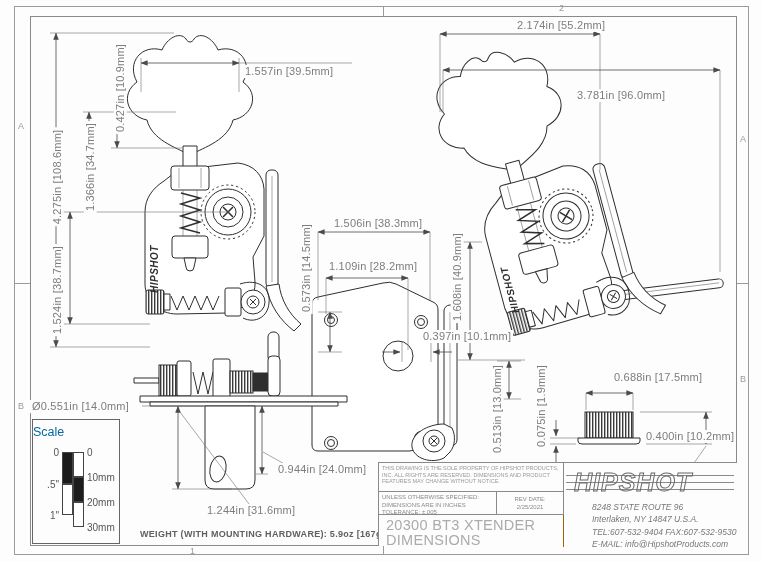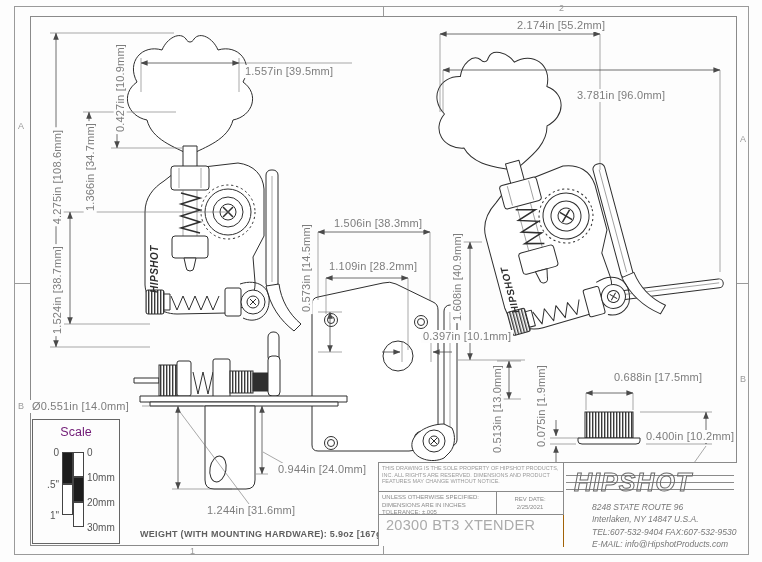--- a/index.html
+++ b/index.html
@@ -13,21 +13,21 @@
   .s{fill:none;stroke:#2f2f2f;stroke-width:1;stroke-linejoin:round;}
   .s2{fill:none;stroke:#2f2f2f;stroke-width:1.5;}
   .dk{fill:#2e2e2e;stroke:#2e2e2e;}
   .d{fill:none;stroke:#4a4a4a;stroke-width:0.8;}
   .e{fill:none;stroke:#6f6f6f;stroke-width:0.6;}
   .dim{position:absolute;font-size:11px;color:#7d7d7d;background:#fdfdfd;white-space:nowrap;padding:0 2px;z-index:3;letter-spacing:0.2px;line-height:1.15;}
   .dim.vert{transform:translate(-50%,-50%) rotate(-90deg);}
   .weight{position:absolute;font-size:9px;font-weight:bold;color:#606060;background:#fdfdfd;z-index:3;letter-spacing:0.3px;}
   
   .scalebox{position:absolute;left:32px;top:419px;width:88px;height:125px;border:1px solid #666;background:#fdfdfd;z-index:3;box-sizing:border-box;}
-  .scale-title{position:absolute;top:5px;width:100%;text-align:center;font-size:12.5px;color:#701a75;}
+  .scale-title{position:absolute;top:5px;width:100%;text-align:left;font-size:12.5px;color:#0369a1;}
   .seg{position:absolute;box-sizing:border-box;border:1px solid #444;}
   .scale-lab{position:absolute;font-size:10px;color:#555;line-height:1;}
   .lab-l{width:24px;text-align:right;left:2px;}
   .lab-r{left:54px;}
   
   .tb{position:absolute;left:378px;top:462px;width:359px;height:84px;background:#fdfdfd;z-index:4;border-top:1px solid #8a8a8a;border-left:1px solid #8a8a8a;box-sizing:border-box;}
   .tb-legal{position:absolute;left:0;top:0;width:185px;height:29px;border-right:1px solid #8a8a8a;border-bottom:1px solid #8a8a8a;font-size:5.5px;color:#9a9a9a;padding:2px 3px;box-sizing:border-box;line-height:1.2;}
   .tb-spec{position:absolute;left:0;top:29px;width:118px;height:23px;border-right:1px solid #8a8a8a;border-bottom:1px solid #8a8a8a;font-size:6px;color:#8a8a8a;padding:2px 3px;box-sizing:border-box;line-height:1.25;}
   .tb-rev{position:absolute;left:118px;top:29px;width:67px;height:23px;border-right:1px solid #8a8a8a;border-bottom:1px solid #8a8a8a;font-size:6px;color:#8a8a8a;text-align:center;padding-top:4px;box-sizing:border-box;line-height:1.3;}
   .tb-title{position:absolute;left:0;top:52px;width:185px;height:32px;border-right:1px solid #a16207;box-sizing:border-box;font-size:14.5px;color:#ababab;padding:3px 0 0 7px;letter-spacing:0.3px;line-height:1.05;}
@@ -250,20 +250,21 @@
 
   <div class="tb">
     <div class="tb-legal">THIS DRAWING IS THE SOLE PROPERTY OF HIPSHOT PRODUCTS, INC. ALL RIGHTS ARE RESERVED. DIMENSIONS AND PRODUCT FEATURES MAY CHANGE WITHOUT NOTICE.</div>
     <div class="tb-spec">UNLESS OTHERWISE SPECIFIED: DIMENSIONS ARE IN INCHES TOLERANCE: ±.005</div>
     <div class="tb-rev">
       <div>REV DATE:</div>
       <div>2/25/2021</div>
     </div>
     <div class="tb-title">
       <div>20300 BT3 XTENDER</div>
+      <div>DIMENSIONS</div>
     </div>
     <div class="tb-right">
       <div class="tb-logo">
         <div class="logo-line" style="top:10px;"></div>
         <div class="logo-line" style="top:17px;"></div>
         <div class="logo-line" style="top:24px;"></div>
         <span class="tb-logo-text">HIPSHOT</span>
       </div>
       <div class="tb-addr">
         <div>8248 STATE ROUTE 96</div>

